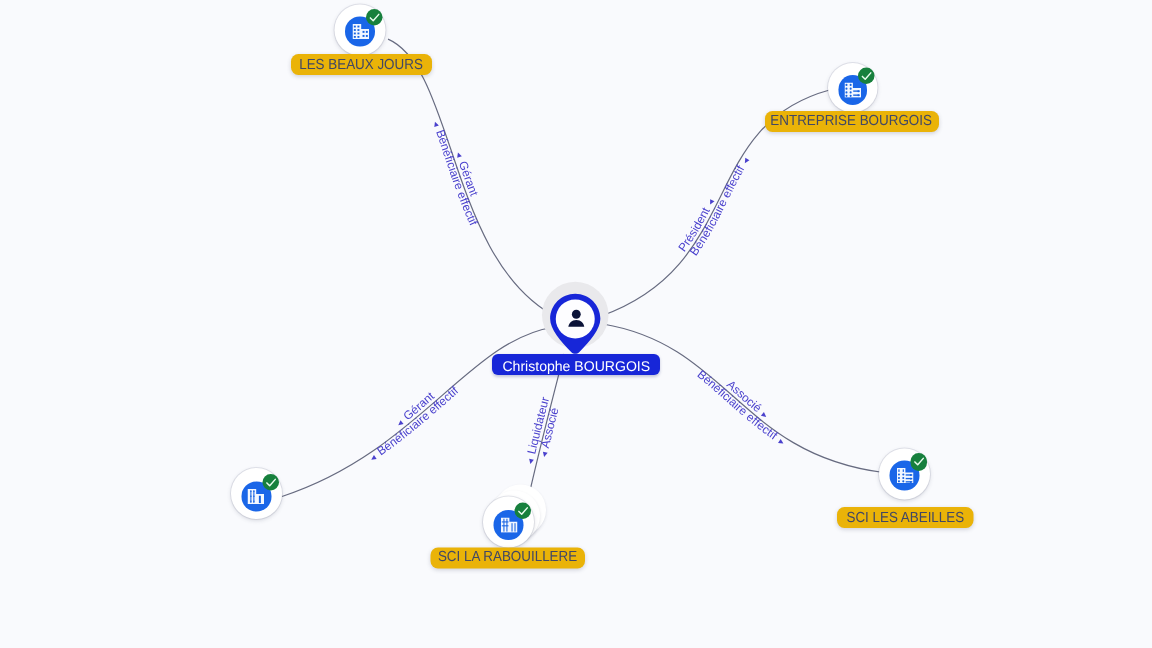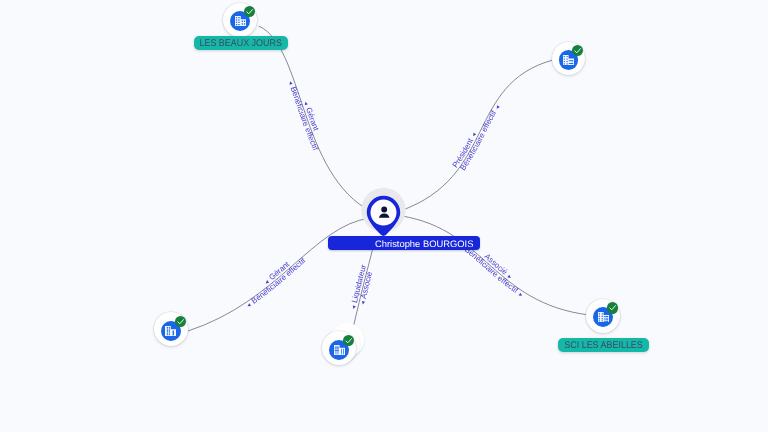--- a/index.html
+++ b/index.html
@@ -12,21 +12,21 @@
   .edge-label{font-family:"Liberation Sans",sans-serif;font-size:7.9px;fill:#4a41cd;}
 
   .cnode{position:absolute;width:0;height:0;}
   .ring{position:absolute;border-radius:50%;background:#ffffff;
         box-shadow:0 1px 3px rgba(70,75,100,0.20), 0 0 0 0.6px rgba(120,126,150,0.16);}
   .ring.ghost{box-shadow:0 1px 2px rgba(70,75,100,0.16);}
   .disc{position:absolute;border-radius:50%;background:#1a66e8;}
   .badge{position:absolute;border-radius:50%;background:#17803d;
          display:flex;align-items:center;justify-content:center;}
   .bico{position:absolute;}
-  .node-label{position:absolute;background:#14b8a6;border-radius:5px;
+  .node-label{position:absolute;background:#eab308;border-radius:5px;
               box-shadow:0 1px 3px rgba(60,64,90,0.22);
               font-size:9.7px;color:#414765;
               display:flex;align-items:center;justify-content:center;
               white-space:nowrap;height:14px;text-align:center;}
   .node-label > span{display:inline-block;transform:scaleX(0.922);filter:opacity(1);}
   .person-pin{position:absolute;}
   .person-label{position:absolute;filter:opacity(1);background:#1726d8;border-radius:4px;color:#fff;
               font-size:9.4px;display:flex;align-items:center;justify-content:center;
               white-space:nowrap;height:14px;
               box-shadow:0 1px 2px rgba(30,40,120,0.25);}
@@ -133,20 +133,23 @@
         <rect x="58" y="80" width="44" height="9"></rect>
           <circle cx="92" cy="85" r="6.5"></circle>
       </g>
     </svg>
     <div class="badge" style="left:3.8px;top:-13.5px;width:11.3px;height:11.3px;">
       <svg width="11.5" height="11.5" viewBox="0 0 24 24">
           <path d="M6.2 12.4 L10.2 16.3 L18.1 7.4" stroke="#e9fbee" stroke-width="2.1" fill="none" stroke-linecap="round" stroke-linejoin="round"></path>
         </svg>
     </div>
   </div>
+  <div class="node-label" style="left:509.6px;top:73.8px;width:116.2px;">
+    <span>ENTREPRISE BOURGOIS</span>
+    </div>
 
   <div class="cnode" style="left:170.8px;top:329.1px;">
     <div class="ring" style="left:-16.9px;top:-16.9px;width:33.8px;height:33.8px;"></div>
     <div class="disc" style="left:-9.9px;top:-8.4px;width:19.8px;height:19.8px;"></div>
     <svg class="bico" style="left:-5.5px;top:-3.6px;width:11px;height:10.2px;" viewBox="0 0 110 102">
       <path fill="#f2f7ff" d="M0 0 h58 v102 h-58 z M58 33 h52 v69 h-52 z"></path>
       <g fill="#1763e2">
         <rect x="19" y="9" width="7" height="84"></rect>
         <rect x="39" y="9" width="7" height="84"></rect>
         <circle cx="22.5" cy="15" r="5"></circle>
@@ -180,20 +183,23 @@
         <rect x="70" y="38" width="7" height="56"></rect>
         <rect x="90" y="38" width="7" height="56"></rect>
       </g>
     </svg>
     <div class="badge" style="left:3.8px;top:-13.5px;width:11.3px;height:11.3px;">
       <svg width="11.5" height="11.5" viewBox="0 0 24 24">
           <path d="M6.2 12.4 L10.2 16.3 L18.1 7.4" stroke="#e9fbee" stroke-width="2.1" fill="none" stroke-linecap="round" stroke-linejoin="round"></path>
         </svg>
     </div>
   </div>
+  <div class="node-label" style="left:286.8px;top:364.8px;width:103.7px;">
+    <span>SCI LA RABOUILLERE</span>
+    </div>
 
   <div class="cnode" style="left:603.3px;top:315.8px;">
     <div class="ring" style="left:-16.9px;top:-16.9px;width:33.8px;height:33.8px;"></div>
     <div class="disc" style="left:-9.9px;top:-8.4px;width:19.8px;height:19.8px;"></div>
     <svg class="bico" style="left:-5.5px;top:-3.6px;width:11px;height:10.2px;" viewBox="0 0 110 102">
       <path fill="#f2f7ff" d="M0 0 h56 v102 h-56 z M56 30 h54 v72 h-54 z"></path>
       <g fill="#1763e2">
         <rect x="9" y="9" width="8" height="17"></rect>
           <rect x="38" y="9" width="8" height="17"></rect>
         <circle cx="13" cy="43" r="7"></circle>
@@ -222,15 +228,15 @@
 
   <svg class="person-pin" style="left:358px;top:186px;width:52px;height:54px;" viewBox="0 0 52 54">
     <circle cx="25.5" cy="24" r="22.2" fill="#e9e9ec"></circle>
     <path d="M25.5 9.8 C16.25 9.8 8.75 17.3 8.75 26.55 C8.75 33.5 15.6 41.6 22.9 48.8 C24.35 50.25 26.65 50.25 28.1 48.8 C35.4 41.6 42.25 33.5 42.25 26.55 C42.25 17.3 34.75 9.8 25.5 9.8 Z" fill="#1726d8"></path>
     <circle cx="25.5" cy="26.6" r="13" fill="#fdfdff"></circle>
     <g fill="#0b1338">
       <circle cx="26.2" cy="23.5" r="2.95"></circle>
       <path d="M26.2 27.4 C23.0 27.4 21.4 29.4 20.9 31.8 L31.5 31.8 C31.0 29.4 29.4 27.4 26.2 27.4 Z"></path>
     </g>
   </svg>
-  <div class="person-label" style="left:328.4px;top:236.3px;width:111.6px;padding-left:40px;">Christophe BOURGOIS</div>
+  <div class="person-label" style="left:328.4px;top:236.3px;width:111.6px;">Christophe BOURGOIS</div>
 
 </div>
 
 </body></html>

